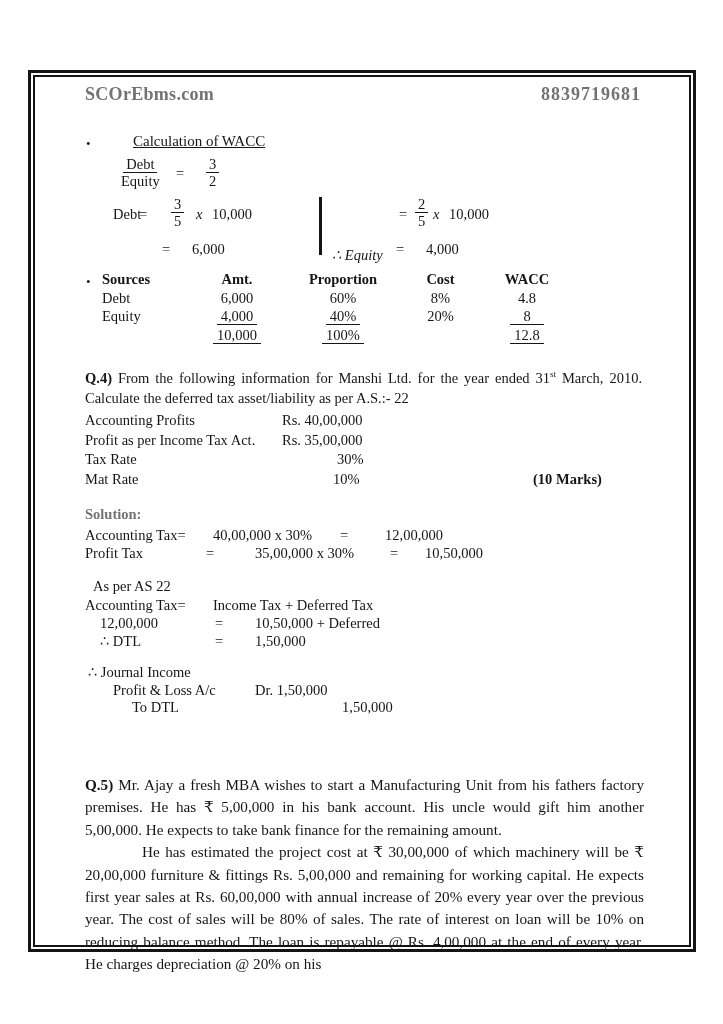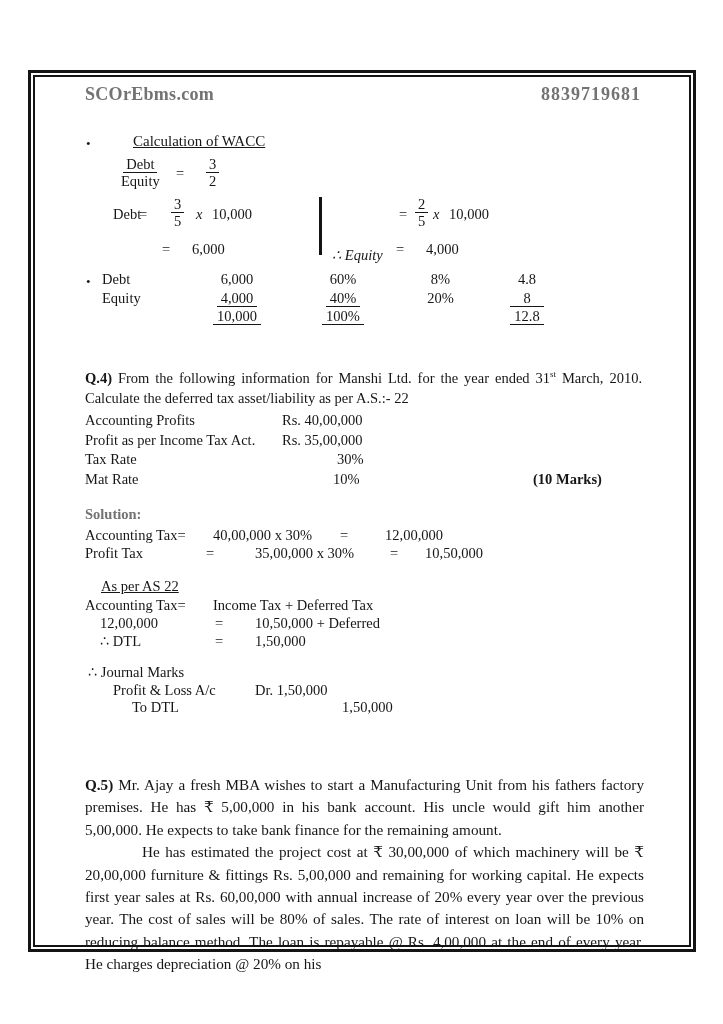--- a/index.html
+++ b/index.html
@@ -108,20 +108,27 @@
   <span class="fnum">2</span>
   <span class="fden">5</span>
 </span>
 <span class="abs i" style="left:433px; top:206px;">x</span>
 <span class="abs" style="left:449px; top:206px;">10,000</span>
 <span class="abs" style="left:396px; top:241px;">=</span>
 <span class="abs" style="left:426px; top:241px;">4,000</span>
 
 <div class="abs bullet" style="left:86px; top:274px;">•</div>
 <div class="wtable">
+  <div class="wrow b">
+    <span class="c">Sources</span>
+    <span class="c">Amt.</span>
+    <span class="c">Proportion</span>
+    <span class="c">Cost</span>
+    <span class="c">WACC</span>
+  </div>
   <div class="wrow">
     <span class="c">Debt</span>
     <span class="c">6,000</span>
     <span class="c">60%</span>
     <span class="c">8%</span>
     <span class="c">4.8</span>
   </div>
   <div class="wrow">
     <span class="c">Equity</span>
     <span class="c"><span class="u">4,000</span></span>
@@ -170,39 +177,39 @@
 </div>
 <div class="line" style="top:545px;">
   <span style="left:0;">Profit Tax</span>
   <span style="left:121px;">=</span>
   <span style="left:170px;">35,00,000 x 30%</span>
   <span style="left:305px;">=</span>
   <span style="left:340px;">10,50,000</span>
 </div>
 
 <div class="line" style="top:578px;">
-  <span style="left:16px;text-decoration:underline;">As per AS 22</span>
+  <span style="left:8px;">As per AS 22</span>
 </div>
 <div class="line" style="top:596.5px;">
   <span style="left:0;">Accounting Tax=</span>
   <span style="left:128px;">Income Tax + Deferred Tax</span>
 </div>
 <div class="line" style="top:614.5px;">
   <span style="left:15px;">12,00,000</span>
   <span style="left:130px;">=</span>
   <span style="left:170px;">10,50,000 + Deferred</span>
 </div>
 <div class="line" style="top:632.5px;">
   <span style="left:15px;text-align:center;">∴  DTL</span>
   <span style="left:130px;">=</span>
   <span style="left:170px;">1,50,000</span>
 </div>
 
 <div class="line" style="top:664px;">
-  <span style="left:3px;">∴  Journal Marks</span>
+  <span style="left:3px;">∴  Journal Income</span>
 </div>
 <div class="line" style="top:681.5px;">
   <span style="left:28px;">Profit &amp; Loss A/c</span>
   <span style="left:170px;">Dr. 1,50,000</span>
 </div>
 <div class="line" style="top:699px;">
   <span style="left:47px;">To DTL</span>
   <span style="left:257px;">1,50,000</span>
 </div>
 

